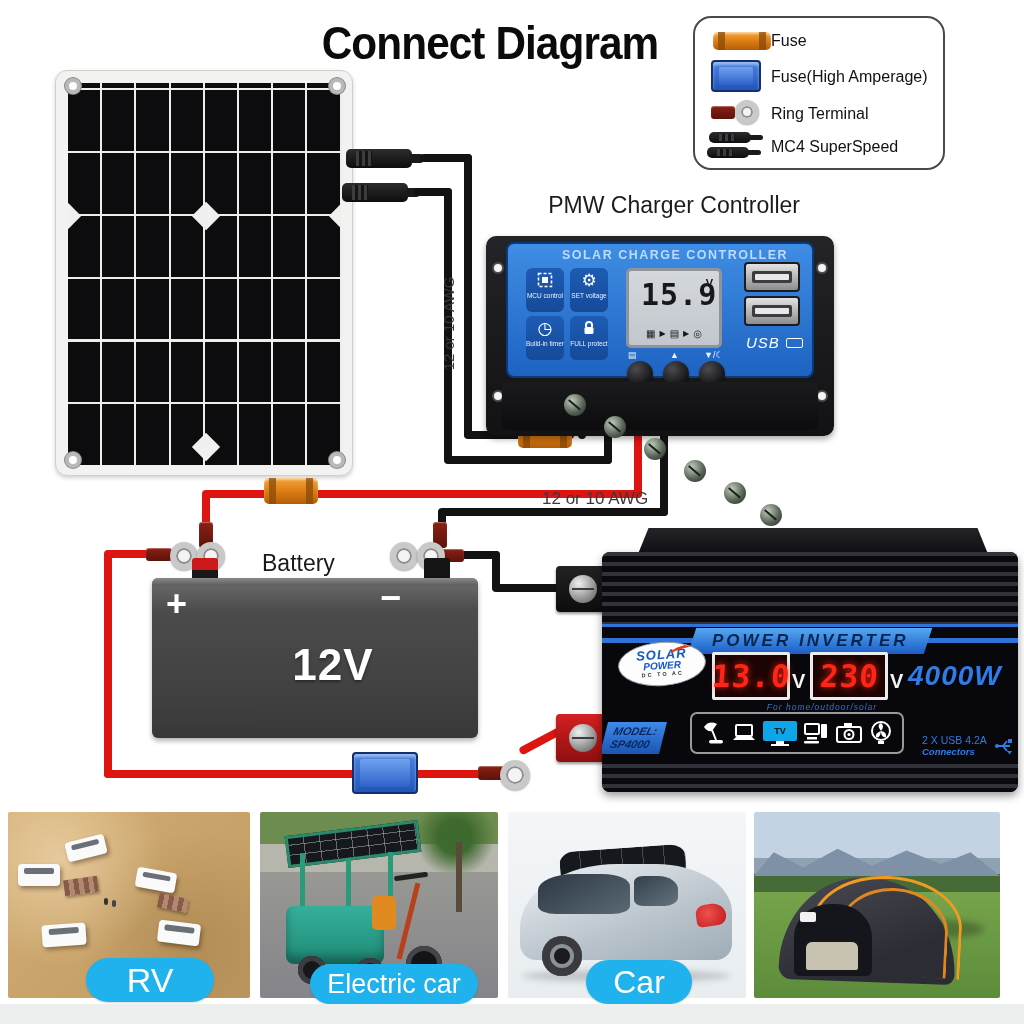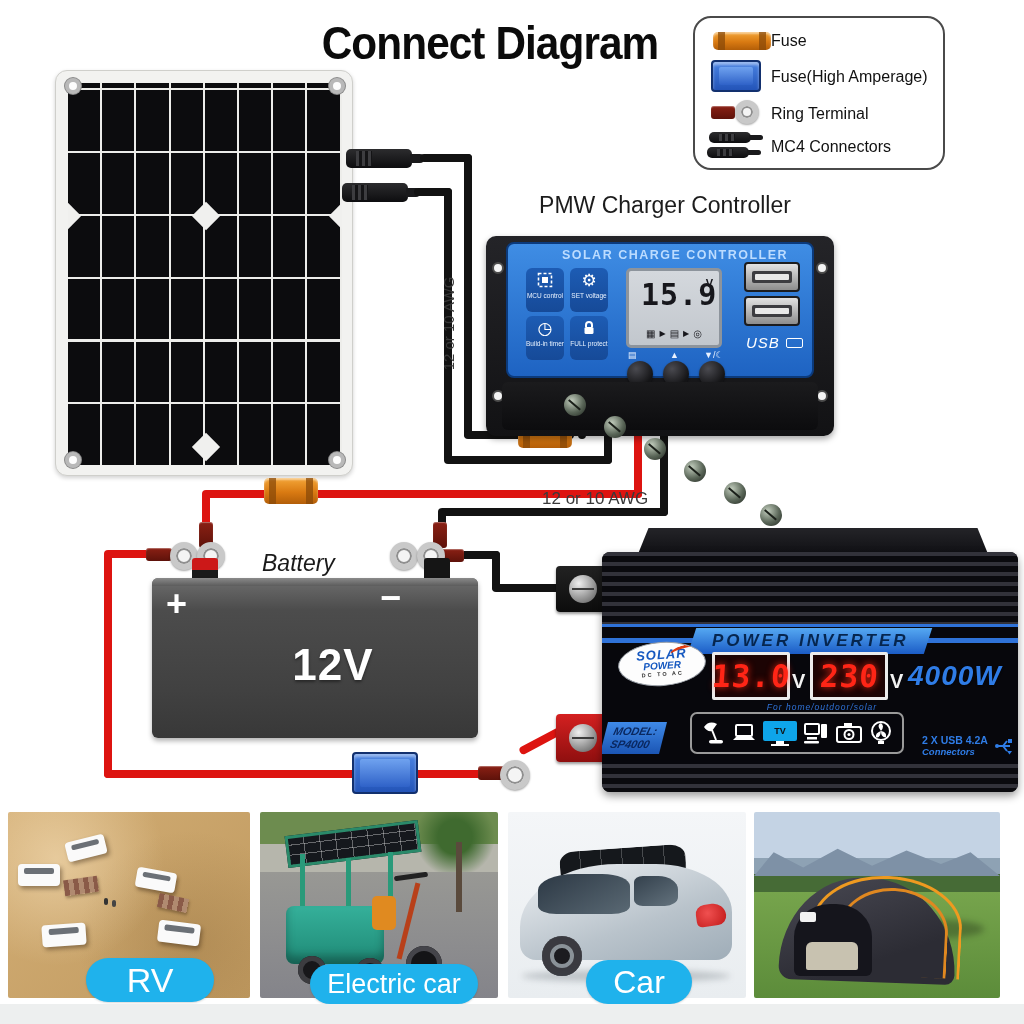--- a/index.html
+++ b/index.html
@@ -28,21 +28,21 @@
   .wr{background:#dd1410;}
   .awg{color:#3a3a3a;font-size:15px;white-space:nowrap;}
   
   .panel-frame{background:#f2f2f0;border:1px solid #cfcfcb;border-radius:12px;box-shadow:0 2px 4px rgba(0,0,0,.18);}
   .panel-cells{background-color:#0c0c0e;background-image:
      repeating-linear-gradient(90deg,transparent 0 32.2px,#ededea 32.2px 34.2px),
      repeating-linear-gradient(0deg,transparent 0 60.6px,#ededea 60.6px 62.8px);}
   .diamond{background:#f0f0ee;transform:rotate(45deg);}
   .grommet{border:4px solid #b9b9b9;background:#fdfdfd;border-radius:50%;box-shadow:0 0 0 1px #8a8a8a;}
   
-  .ctl-heading{font-size:23px;color:#1c1c1c;text-align:center;white-space:nowrap;}
+  .ctl-heading{font-size:23px;color:#1c1c1c;text-align:right;white-space:nowrap;}
   .ctl-housing{background:linear-gradient(180deg,#242428,#121214);border-radius:10px;box-shadow:0 3px 6px rgba(0,0,0,.35);}
   .screwhole{background:#f4f4f4;border:2px solid #4c4c4c;border-radius:50%;}
   .ctl-face{background:linear-gradient(180deg,#3f8de4,#1e63c2);border:2px solid #0b3a7c;border-radius:8px;}
   .ctl-title{color:#bcdcff;font-weight:bold;font-size:12.5px;letter-spacing:1.5px;text-align:center;white-space:nowrap;padding-left:30px;}
   .tile{background:linear-gradient(180deg,#1d5cb4,#164a98);border-radius:6px;color:#fff;text-align:center;}
   .tile .lbl{font-size:6.5px;line-height:7.5px;color:#e8f2ff;}
   .tile .ic{height:24px;display:flex;align-items:center;justify-content:center;color:#fff;font-size:17px;}
   .lcd{background:linear-gradient(180deg,#d4d8dd,#c2c7cd);border:3px solid #8d949c;border-radius:5px;}
   .lcd-val{font-family:"DejaVu Sans Mono",monospace;font-weight:bold;font-size:30px;color:#17171c;letter-spacing:1px;}
   .lcd-unit{font-weight:bold;font-size:11px;color:#17171c;}
@@ -77,21 +77,21 @@
   .logo3{color:#333;font-weight:bold;font-size:5.5px;letter-spacing:2px;line-height:7px;}
   .swoosh{position:absolute;right:8px;top:4px;width:26px;height:10px;border-top:3px solid #e03a10;border-radius:50%;transform:rotate(-12deg);}
   .led{background:#1c0404;border:3px solid #ececec;border-radius:2px;display:flex;align-items:center;justify-content:center;}
   .led span{font-family:"DejaVu Sans Mono",monospace;font-weight:bold;font-size:31px;color:#ff2516;letter-spacing:1px;transform:skewX(-4deg);text-shadow:0 0 7px rgba(255,40,20,.85);}
   .led-unit{color:#f2f2f2;font-weight:bold;font-size:20px;}
   .inv-power{color:#2f7ce6;font-weight:900;font-style:italic;font-size:28px;letter-spacing:1px;text-shadow:0 1px 2px rgba(0,0,0,.6);white-space:nowrap;}
   .tagline{color:#2f72d8;font-style:italic;font-size:8.5px;letter-spacing:1px;text-align:center;white-space:nowrap;}
   .appliance-strip{border:2px solid #9a9a9a;border-radius:7px;display:flex;align-items:center;justify-content:space-around;padding:0 6px;}
   .tvbox{background:#0ea5e9;border-radius:2px;color:#111;font-weight:bold;font-size:9px;display:flex;align-items:center;justify-content:center;}
   .model-banner{background:linear-gradient(180deg,#3f8ae8,#1b55b4);transform:skewX(-14deg);color:#0a2860;font-weight:900;font-style:italic;font-size:11px;line-height:13px;padding:3px 8px;}
-  .inv-usb1{color:#2f7ce6;font-weight:bold;font-size:10.5px;white-space:nowrap;}
+  .inv-usb1{color:#2f7ce6;font-weight:normal;font-size:10.5px;white-space:nowrap;}
   .inv-usb2{color:#2f7ce6;font-weight:bold;font-style:italic;font-size:9.5px;white-space:nowrap;}
   .invterm{border-radius:4px;box-shadow:0 2px 3px rgba(0,0,0,.4);}
   .invterm .mscrew{position:absolute;left:50%;top:50%;width:28px;height:28px;transform:translate(-50%,-50%);border-radius:50%;background:radial-gradient(circle at 35% 30%,#f0f0f0,#9a9a9a 55%,#565656);}
   .invterm .mscrew:before{content:"";position:absolute;left:12%;top:45%;width:76%;height:10%;background:#3c3c3c;}
   
   .photo{overflow:hidden;position:absolute;border-radius:2px;}
   .pill{background:#1fb2ec;border-radius:26px;color:#fff;display:flex;align-items:center;justify-content:center;font-weight:normal;box-shadow:0 1px 2px rgba(0,0,0,.15);}
   .footer{background:#edefef;}
   .van{background:#fafafa;border-radius:4px;box-shadow:2px 3px 4px rgba(60,40,20,.45);position:absolute;}
   .van:before{content:"";position:absolute;left:15%;top:18%;width:70%;height:26%;background:#6b7076;border-radius:2px;}
@@ -107,21 +107,21 @@
   <div class="abs legend" style="left:693px;top:16px;width:252px;height:154px;">
     <div class="abs fuse-orange" style="left:18px;top:14px;width:58px;height:18px;"></div>
     <div class="abs legend-label" style="left:76px;top:14px;">Fuse</div>
     <div class="abs fuse-blue" style="left:16px;top:42px;width:50px;height:32px;"></div>
     <div class="abs legend-label" style="left:76px;top:50px;">Fuse(High Amperage)</div>
     <div class="abs crimp" style="left:16px;top:88px;width:24px;height:13px;"></div>
     <div class="abs ring" style="left:40px;top:82px;width:24px;height:24px;"></div>
     <div class="abs legend-label" style="left:76px;top:87px;">Ring Terminal</div>
     <div class="abs mc4" style="left:14px;top:114px;width:42px;height:11px;"></div>
     <div class="abs mc4" style="left:12px;top:129px;width:42px;height:11px;"></div>
-    <div class="abs legend-label" style="left:76px;top:120px;">MC4 Connectors</div>
+    <div class="abs legend-label" style="left:76px;top:120px;">MC4 SuperSpeed</div>
   </div>
 
   <div class="abs panel-frame" style="left:55px;top:70px;width:298px;height:406px;">
     <div class="abs panel-cells" style="left:12px;top:12px;width:274px;height:382px;overflow:hidden;">
       <div class="abs diamond" style="left:128px;top:123px;width:20px;height:20px;"></div>
       <div class="abs diamond" style="left:128px;top:354px;width:20px;height:20px;"></div>
       <div class="abs diamond" style="left:-11px;top:123px;width:20px;height:20px;"></div>
       <div class="abs diamond" style="left:265px;top:123px;width:20px;height:20px;"></div>
     </div>
     <div class="abs grommet" style="left:9px;top:7px;width:16px;height:16px;"></div>
@@ -244,21 +244,21 @@
     <div class="abs termblock" style="left:16px;top:152px;width:316px;height:48px;">
       <div class="abs screw" style="left:62px;top:12px;width:22px;height:22px;"></div>
       <div class="abs screw" style="left:102px;top:12px;width:22px;height:22px;"></div>
       <div class="abs screw" style="left:142px;top:12px;width:22px;height:22px;"></div>
       <div class="abs screw" style="left:182px;top:12px;width:22px;height:22px;"></div>
       <div class="abs screw" style="left:222px;top:12px;width:22px;height:22px;"></div>
       <div class="abs screw" style="left:258px;top:12px;width:22px;height:22px;"></div>
     </div>
   </div>
 
-  <div class="abs bat-heading" style="left:262px;top:550px;font-style:italic;">Battery</div>
+  <div class="abs bat-heading" style="left:262px;top:550px;">Battery</div>
   <div class="abs" style="left:152px;top:558px;width:326px;height:180px;">
     <div class="abs post" style="left:40px;top:0;width:26px;height:26px;background:linear-gradient(180deg,#cc1818 0 12px,#1a1a1a 12px);"></div>
     <div class="abs post" style="left:272px;top:0;width:26px;height:26px;background:#151515;"></div>
     <div class="abs bat-body" style="left:0;top:20px;width:326px;height:160px;">
       <div class="bat-top"></div>
       <div class="abs bat-sign" style="left:14px;top:8px;font-size:36px;line-height:36px;">+</div>
       <div class="abs bat-sign" style="left:228px;top:2px;font-size:36px;line-height:36px;">−</div>
       <div class="abs bat-v" style="left:0;right:0;top:62px;text-align:center;">12V</div>
     </div>
   </div>

